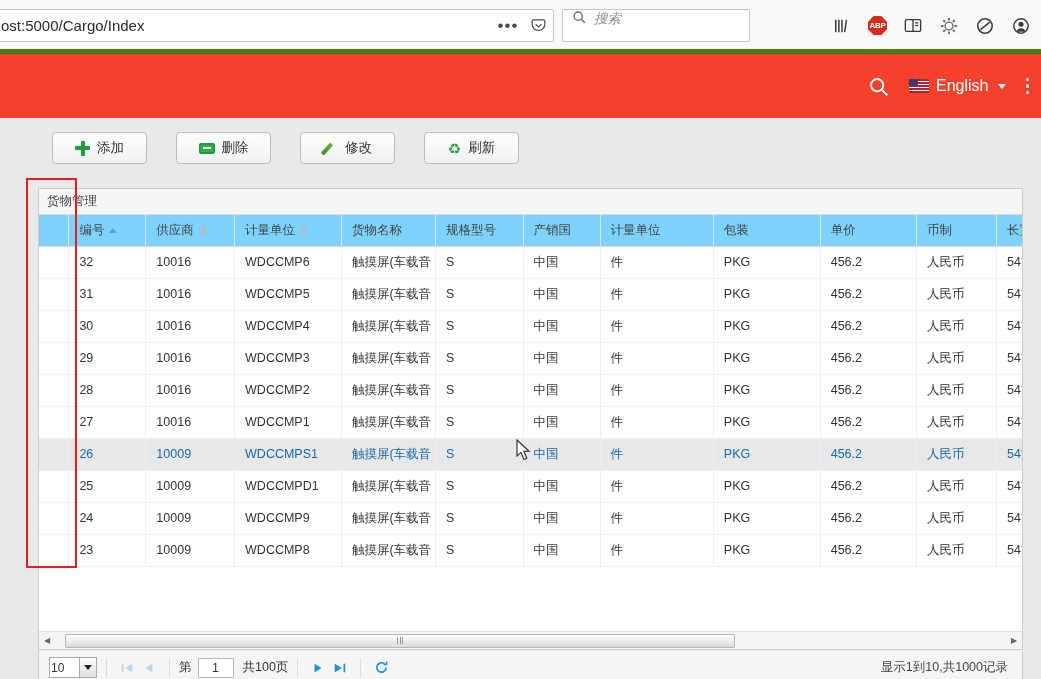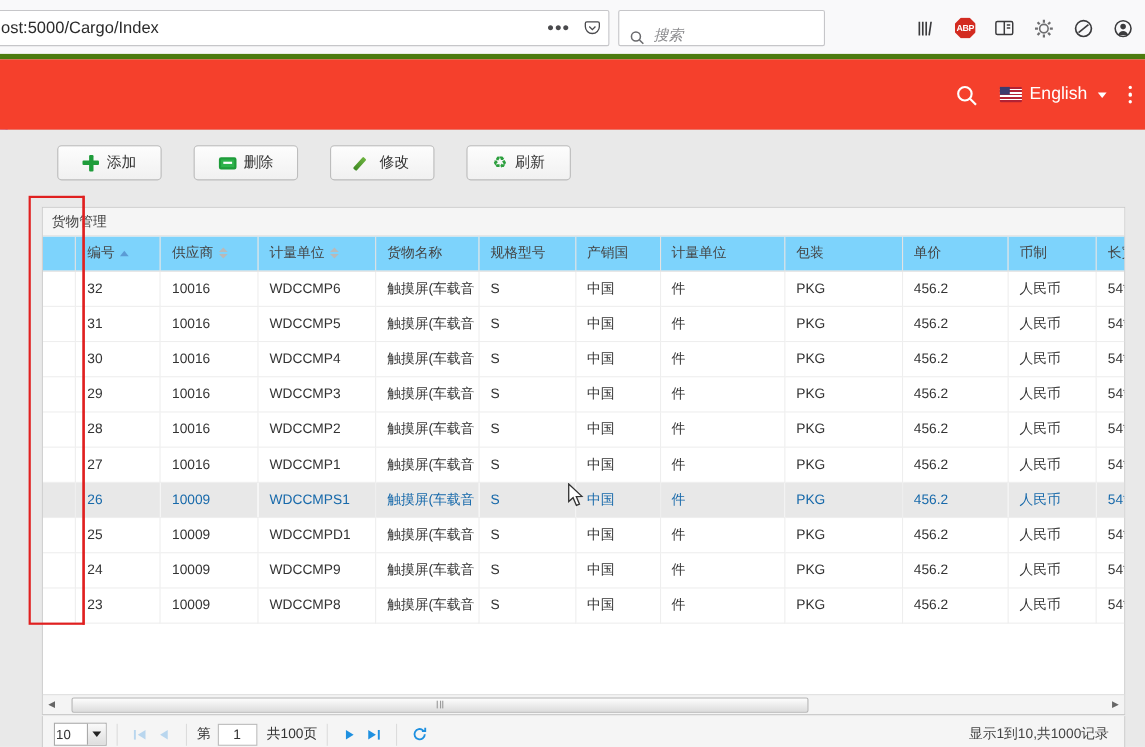--- a/index.html
+++ b/index.html
@@ -40,21 +40,21 @@
     display: flex; align-items: center; justify-content: center;
     color: #5a5a5d;
   }
   .dots-icon { font-size: 17px; letter-spacing: 1px; line-height: 8px; color: #4a4a4d; }
   .searchbox {
     position: absolute; left: 562px; top: 9px;
     width: 188px; height: 33px;
     background: #ffffff;
     border: 1px solid #c6c6c9;
     border-radius: 2px;
-    display: flex; align-items: flex-end;
+    display: flex; align-items: flex-start;
     padding-left: 9px;
   }
   .search-ph {
     font-size: 13.5px; color: #8b8b8e;
     font-style: italic;
     margin-left: 8px;
   }
   .chrome-icons {
     position: absolute; right: 10px; top: 9px;
     height: 33px;

